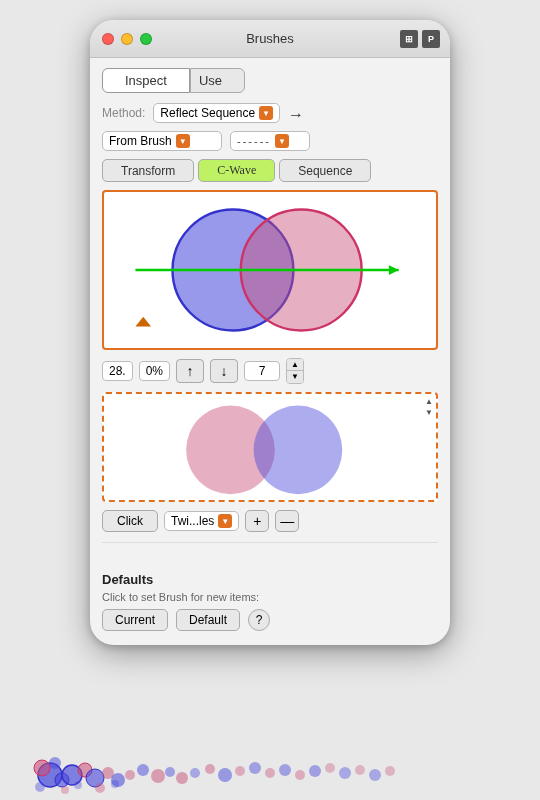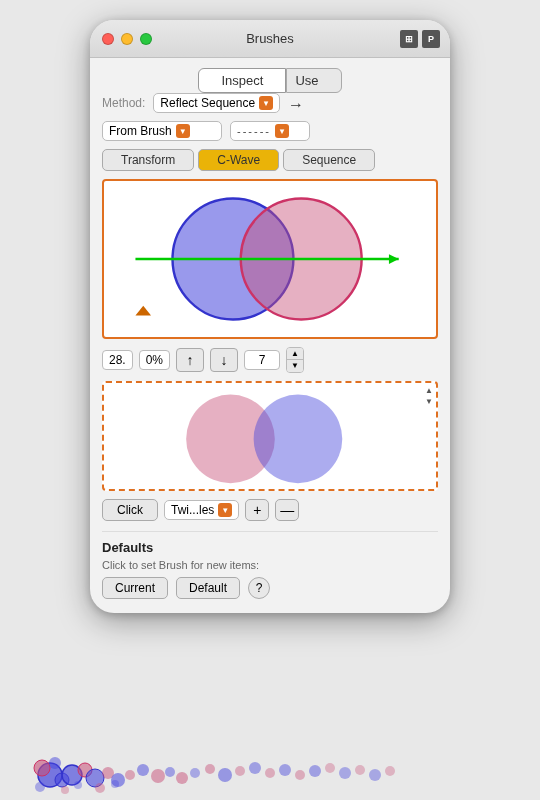--- a/index.html
+++ b/index.html
@@ -69,22 +69,22 @@
     }
 
     
     .content {
       padding: 10px 12px 14px;
     }
 
     
     .tab-row {
       display: flex;
-      justify-content: center;
       gap: 0;
+      margin-bottom: 10px;
     }
     .tab-btn {
       padding: 4px 22px;
       border: 1px solid #aaa;
       background: #e8e8e8;
       font-size: 13px;
       cursor: pointer;
       color: #333;
     }
     .tab-btn.active {
@@ -168,22 +168,23 @@
     .mode-btn {
       padding: 3px 18px;
       border: 1px solid #aaa;
       border-radius: 5px;
       background: #e8e8e8;
       font-size: 12px;
       cursor: pointer;
       color: #333;
     }
     .mode-btn.active {
-      background: #eab308;
+      background: #bef264;
       font-weight: 500;
+      font-family: Liberation Serif, serif;
     }
 
     
     .venn-area {
       border: 2px solid #e07020;
       border-radius: 4px;
       background: white;
       margin-bottom: 8px;
       position: relative;
       height: 160px;
@@ -302,20 +303,21 @@
     
     .defaults-section {
       border-top: 1px solid #ddd;
       padding-top: 8px;
     }
     .defaults-title {
       font-weight: 700;
       font-size: 13px;
       margin-bottom: 4px;
       color: #222;
+      margin-top: 21px;
     }
     .defaults-desc {
       font-size: 11px;
       color: #666;
       margin-bottom: 6px;
     }
     .defaults-btns {
       display: flex;
       gap: 8px;
       align-items: flex-start;

